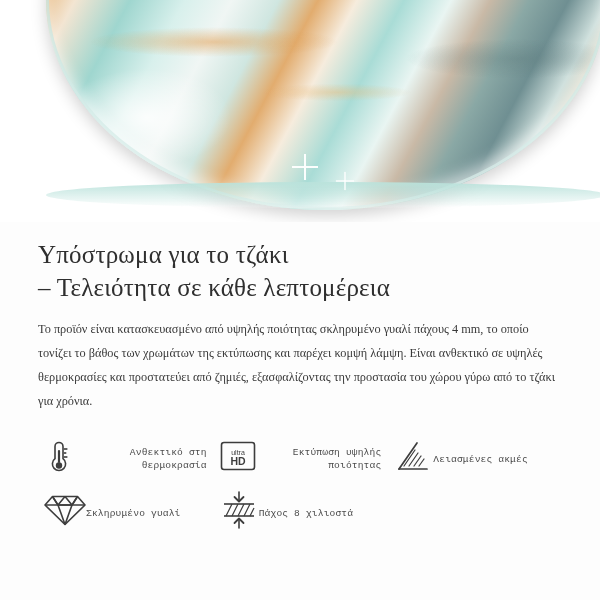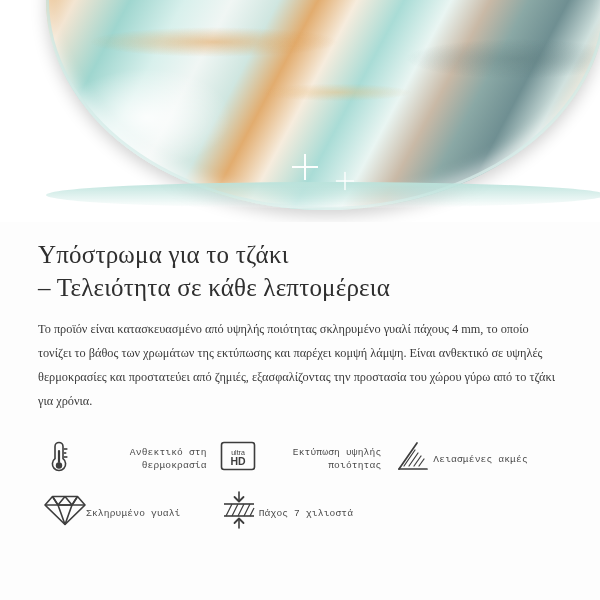--- a/index.html
+++ b/index.html
@@ -260,18 +260,18 @@
           <svg width="40" height="42" viewBox="0 0 40 42">
             <path d="M20 3 V11" stroke="#3d3d3d" stroke-width="1.6" stroke-linecap="round"></path>
             <path d="M15.5 8 L20 12.5 L24.5 8" fill="none" stroke="#3d3d3d" stroke-width="1.8" stroke-linecap="round" stroke-linejoin="round"></path>
             <path d="M5 15 H35" stroke="#3d3d3d" stroke-width="1.6"></path>
             <path d="M5 27 H35" stroke="#3d3d3d" stroke-width="1.6"></path>
             <path d="M7 27 L13 15 M13 27 L19 15 M19 27 L25 15 M25 27 L31 15 M31 27 L35 19" stroke="#3d3d3d" stroke-width="1.2"></path>
             <path d="M20 39 V31" stroke="#3d3d3d" stroke-width="1.6" stroke-linecap="round"></path>
             <path d="M15.5 34 L20 29.5 L24.5 34" fill="none" stroke="#3d3d3d" stroke-width="1.8" stroke-linecap="round" stroke-linejoin="round"></path>
           </svg>
         </div>
-        <div class="feature-label">Πάχος 7 χιλιοστά</div>
+        <div class="feature-label">Πάχος 8 χιλιοστά</div>
       </div>
 
     </div>
   </div>
 </div>
 
 </body></html>

